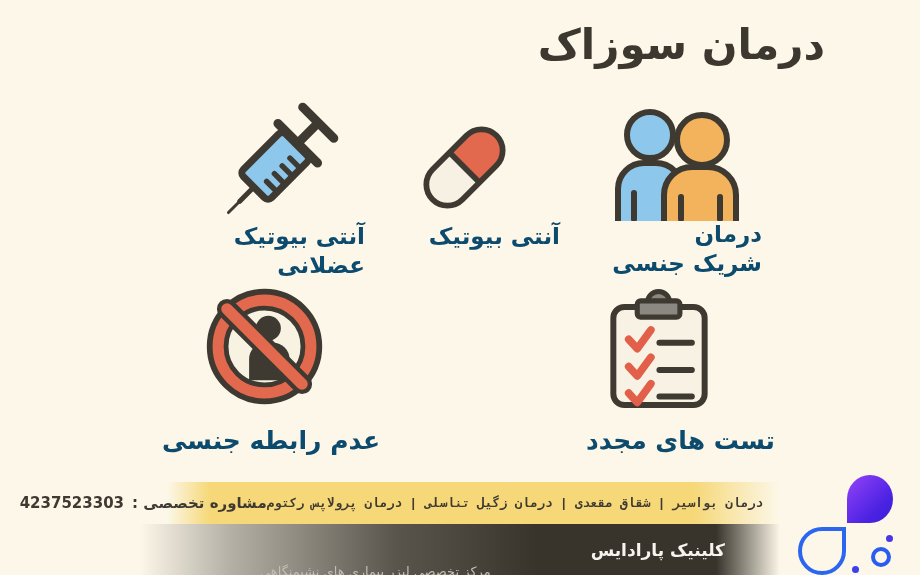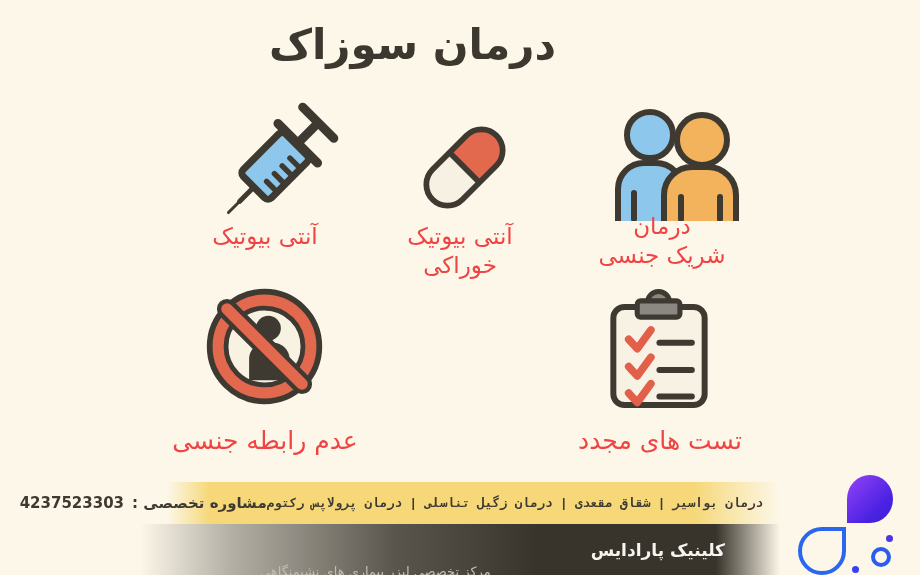--- a/index.html
+++ b/index.html
@@ -11,32 +11,31 @@
     position:relative;
     width:920px;height:575px;
     margin:0 auto;
     background:#fcf7e8;
     overflow:hidden;
     direction:rtl;
   }
   .title{
     position:absolute;
     top:20px;left:0;width:825px;
-    text-align:center;
+    text-align:right;
     font-size:42px;
     font-weight:bold;
     color:#3c382f;
     letter-spacing:0;
   }
   .icon-box{position:absolute;}
   .item-label{
     position:absolute;
-    text-align:center;
-    font-weight:normal;
-    color:#ef4444;
+    font-weight:bold;
+    color:#0c4a6e;
     font-size:23px;
     line-height:1.25;
   }
   .item-label.big{font-size:25px;}
   
   .yellow-band{
     position:absolute;
     left:167px;top:482px;
     width:612px;height:42px;
     background:linear-gradient(90deg, rgba(246,216,120,0) 0%, #f6d878 7%, #f6d878 86%, rgba(246,216,120,0) 100%);
@@ -164,26 +163,26 @@
         <circle cx="104" cy="37" r="25" fill="#f3b35c"></circle>
         <path d="M66,118 V92 a28,28 0 0 1 28,-28 H110 a28,28 0 0 1 28,28 V118" fill="#f3b35c"></path>
         <line x1="83" y1="94" x2="83" y2="116" stroke-linecap="round"></line>
         <line x1="122" y1="94" x2="122" y2="116" stroke-linecap="round"></line>
       </g>
     </svg>
   </div>
 
   <div class="item-label" style="left:165px;top:222px;width:200px;">
     <div>آنتی بیوتیک</div>
+    <div>عضلانی</div>
   </div>
   <div class="item-label" style="left:360px;top:222px;width:200px;">
     <div>آنتی بیوتیک</div>
-    <div>خوراکی</div>
-  </div>
-  <div class="item-label" style="left:562px;top:212px;width:200px;">
+  </div>
+  <div class="item-label" style="left:562px;top:220px;width:200px;">
     <div>درمان</div>
     <div>شریک جنسی</div>
   </div>
 
   <div class="icon-box" style="left:202px;top:284px;width:125px;height:125px;">
     <svg width="125" height="125" viewBox="0 0 130 130">
       <circle cx="65" cy="65" r="57" fill="#e2694e" stroke="#3e3a32" stroke-width="6"></circle>
       <circle cx="65" cy="65" r="40" fill="#f8f2e2" stroke="#3e3a32" stroke-width="5"></circle>
       <circle cx="69" cy="46" r="13" fill="#3e3a32"></circle>
       <path d="M49,100 V78 a17,17 0 0 1 17,-17 h8 a17,17 0 0 1 17,17 v22 Z" fill="#3e3a32"></path>

